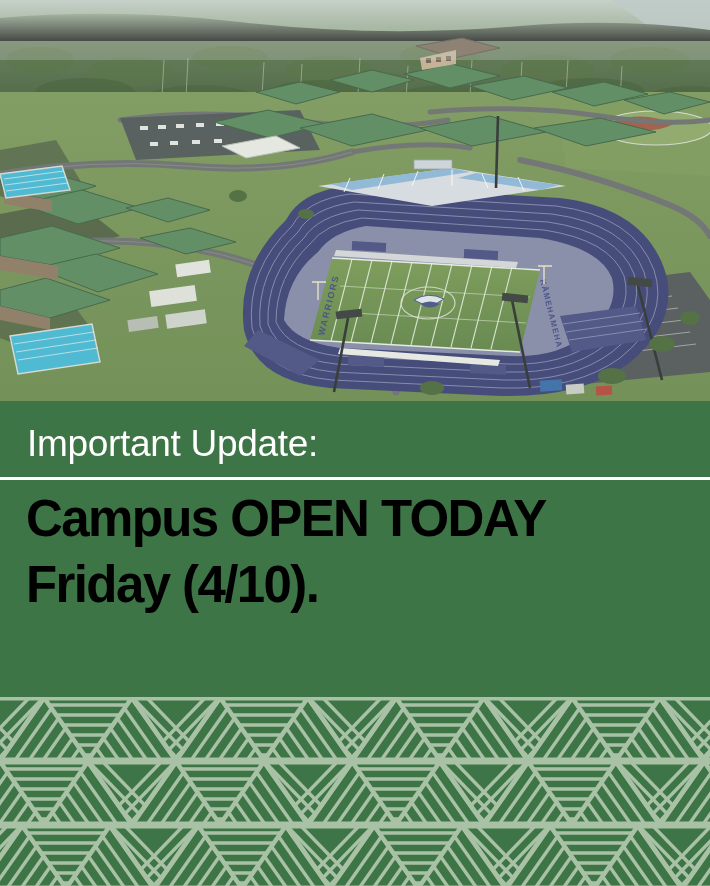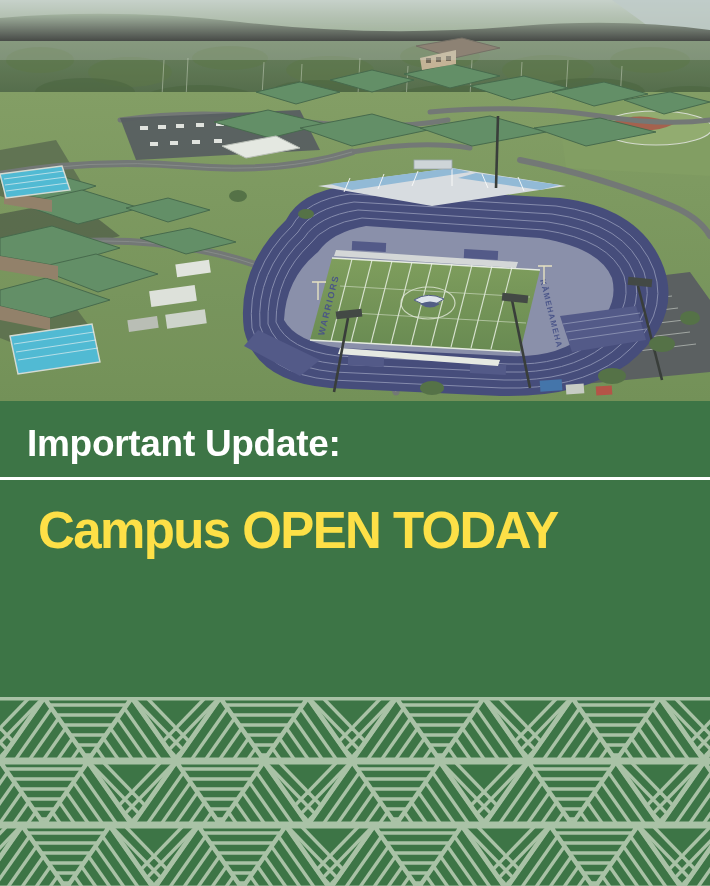--- a/index.html
+++ b/index.html
@@ -43,41 +43,41 @@
   }
 
   .eyebrow {
     position: absolute;
     left: 27px;
     top: 21px;
     margin: 0;
     color: #ffffff;
     font-size: 37px;
     line-height: 44px;
-    font-weight: 700;
+    font-weight: 400;
     letter-spacing: -0.3px;
     white-space: nowrap;
   }
 
   .rule {
     position: absolute;
     left: 0;
     top: 76px;
     width: 710px;
     height: 3px;
     background: #ffffff;
   }
 
   .headline {
     position: absolute;
     left: 26px;
     top: 85px;
     width: 660px;
-    margin: 12px;
-    color: #fde047;
+    margin: 0;
+    color: #000000;
     font-size: 51px;
     line-height: 66px;
     font-weight: 700;
     letter-spacing: -1.6px;
   }
   .headline .hl-line { display: block; white-space: nowrap; }
 
   
   .pattern-band {
     position: absolute;
@@ -407,20 +407,21 @@
   </div>
 
   <div class="message-band">
 
     <p class="eyebrow">Important Update:</p>
 
     <div class="rule"></div>
 
     <h1 class="headline">
       <span class="hl-line">Campus OPEN TODAY</span>
+      <span class="hl-line">Friday (4/10).</span>
     </h1>
   </div>
 
   <div class="pattern-band">
     <svg viewBox="0 0 710 189" preserveAspectRatio="none" aria-hidden="true">
       <defs>
 
         <pattern id="kapa" x="0" y="0" width="176" height="64" patternUnits="userSpaceOnUse">
           <rect width="176" height="64" fill="#3d7546"></rect>
 

